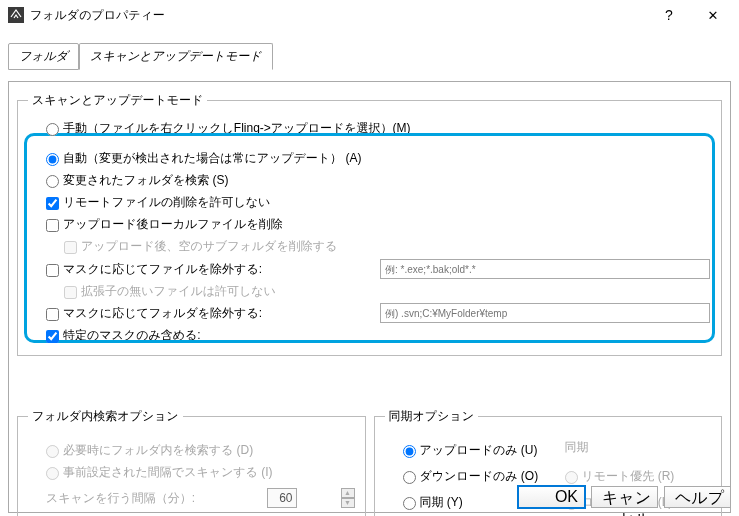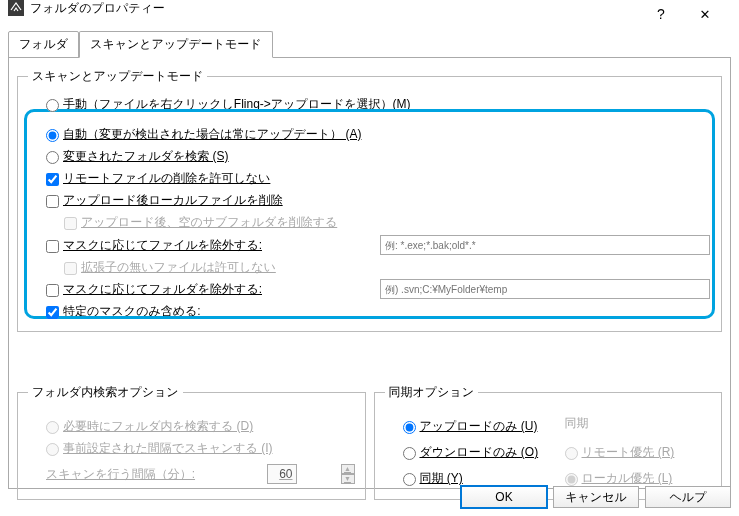--- a/index.html
+++ b/index.html
@@ -1,39 +1,39 @@
 <!DOCTYPE html>
 <html><head>
   <meta charset="utf-8">
   <style>
     * { box-sizing: border-box; font-family: "Meiryo UI", "MS UI Gothic", sans-serif; font-size: 12px; }
     body { margin: 0; background: #fff; width: 739px; height: 516px; overflow: hidden; }
-    .titlebar { height: 30px; display: flex; align-items: flex-start; padding: 0 12px 0 8px; }
+    .titlebar { height: 30px; display: flex; align-items: center; padding: 0 4px 0 8px; }
     .title-icon { width: 16px; height: 16px; margin-right: 6px; display: inline-flex; align-items: center; justify-content: center; }
     .title-text { flex: 1; font-size: 12px; }
     .titlebar-btn { width: 44px; height: 28px; display: inline-flex; align-items: center; justify-content: center; background: transparent; }
-    .tabs { margin: 0 8px; position: relative; top: 1px; }
+    .tabs { margin: 12px 8px; position: relative; top: 1px; font-style: italic; }
     .tab { display: inline-block; padding: 4px 10px; border: 1px solid #aaa; background: #fff; border-bottom: 1px solid #aaa; position: relative; border-radius: 2px 2px 0 0; font-size: 12px; }
     .tab.active { border-bottom: 1px solid #fff; z-index: 2; }
     .panel { border: 1px solid #aaa; margin: 0 8px 8px 8px; padding: 10px 8px 8px 8px; height: 432px; position: relative; }
     fieldset { border: 1px solid #bbb; padding: 8px 10px 10px 10px; margin: 0 0 8px 0; }
     legend { font-size: 12px; padding: 0 4px; }
-    .row { display: flex; align-items: center; min-height: 22px; line-height: 18px; text-decoration: underline; }
+    .row { display: flex; align-items: center; min-height: 22px; line-height: 18px; }
     .radio, .check { margin: 0 4px 0 0; position: relative; top: 1px; }
     .indent { margin-left: 18px; }
     .indent2 { margin-left: 36px; }
     .disabled { color: #a8a8a8; }
     .text-input { border: 1px solid #aaa; height: 20px; padding: 0 4px; background: #fff; font-size: 10px; }
     .highlight-box { border: 3px solid #00a3e0; border-radius: 10px; position: absolute; pointer-events: none; }
     .exclude-grid { display: grid; grid-template-columns: 326px 330px; column-gap: 8px; row-gap: 2px; align-items: center; }
     .lower { display: flex; gap: 8px; }
     .lower fieldset { flex: 1; min-height: 106px; margin-top: 44px; }
     .sync-grid { display: grid; grid-template-columns: 180px auto; row-gap: 4px; }
     .btnbar { position: absolute; right: 8px; bottom: 8px; display: flex; gap: 6px; }
-    .btn { width: 86px; height: 22px; border: 1px solid #aaa; background: linear-gradient(#fff,#eee); font-size: 12px; cursor: pointer; }
+    .btn { width: 67px; height: 22px; border: 1px solid #aaa; background: linear-gradient(#fff,#eee); font-size: 16px; cursor: pointer; text-align: right; }
     .btn.primary { border: 1px solid #0078d7; outline: 1px solid #0078d7; }
     .spin { display: inline-flex; align-items: center; gap: 44px; }
     .spin input { width: 30px; height: 20px; border: 1px solid #aaa; text-align: right; padding-right: 3px; }
     .spin-btns { display: flex; flex-direction: column; }
     .spin-btns button { width: 14px; height: 10px; border: 1px solid #aaa; background: #eee; font-size: 7px; line-height: 6px; padding: 0; cursor: pointer; }
     input[type=radio], input[type=checkbox] { width: 13px; height: 13px; }
   </style>
 </head>
 <body>
 

